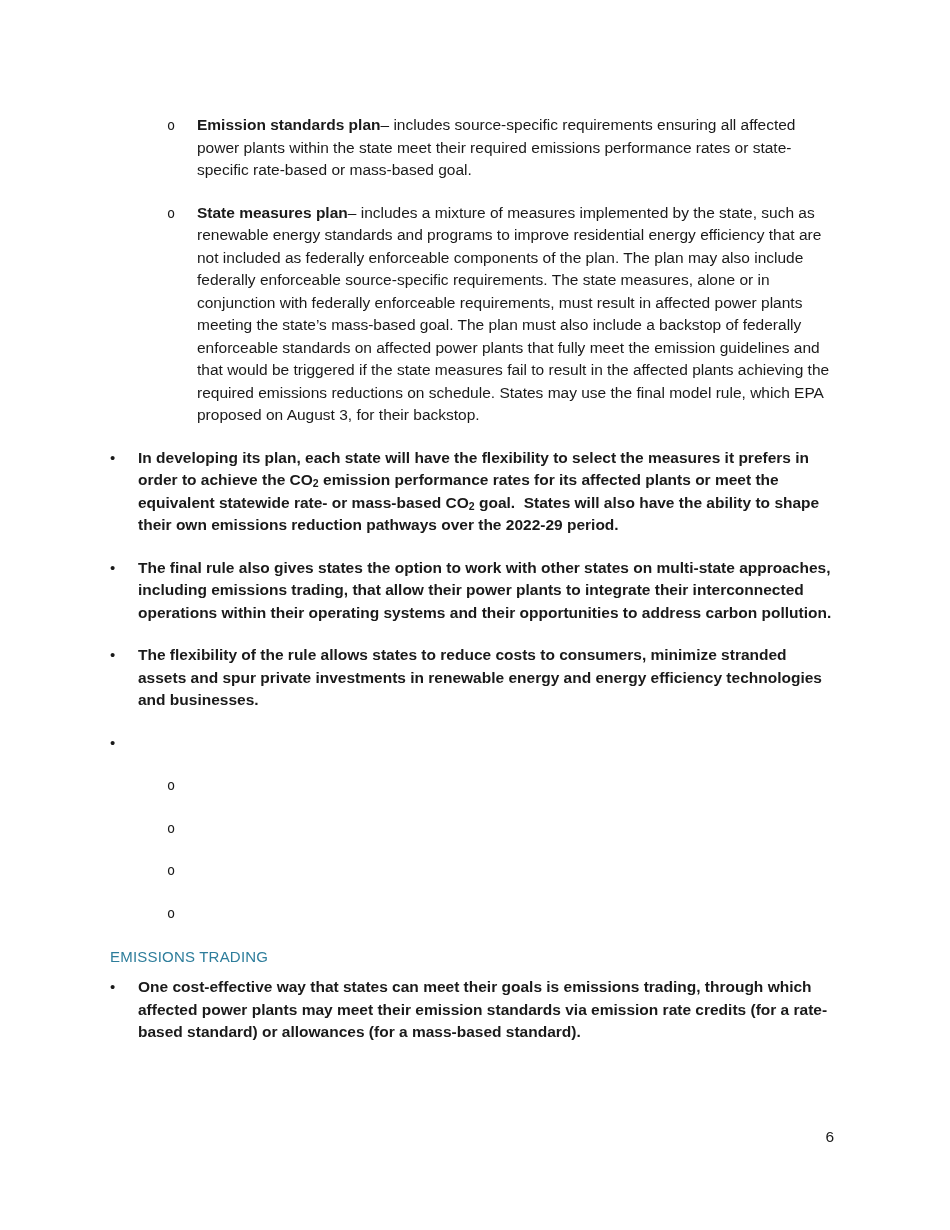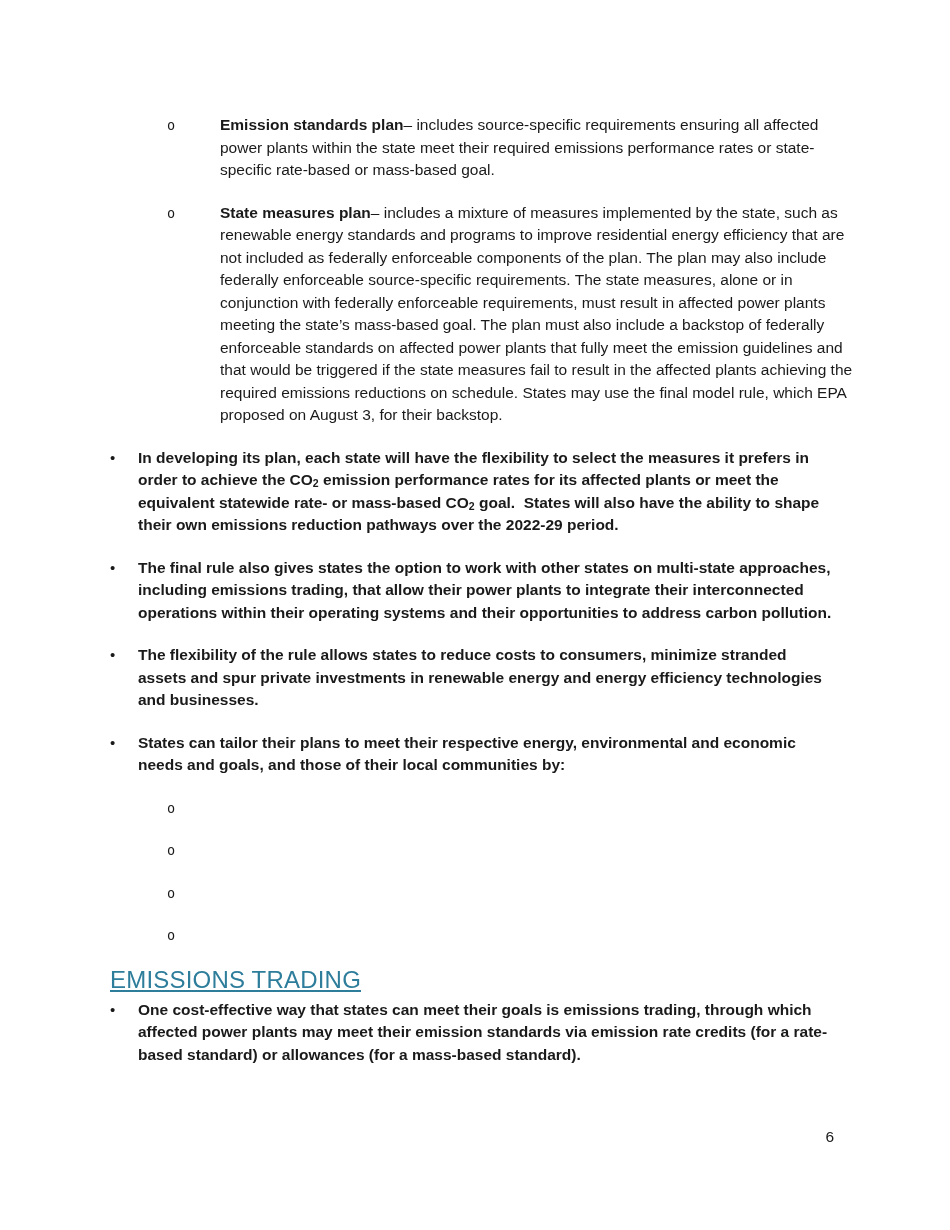--- a/index.html
+++ b/index.html
@@ -38,35 +38,34 @@
     width: 28px;
     font-size: 15px;
   }
   .l2 .marker {
     width: 30px;
     font-family: "DejaVu Sans Mono", "Liberation Mono", monospace;
     font-size: 13.5px;
   }
   .text { flex: 0 1 auto; }
   .l1 .text { max-width: 700px; font-weight: bold; }
-  .l2 .text { max-width: 639px; margin-left: 23px; }
+  .l2 .text { max-width: 639px; }
   .text b { font-weight: bold; }
   .text sub {
     font-size: 68%;
     line-height: 0;
     vertical-align: -0.22em;
   }
   .heading {
     margin: 0 0 6px 110px;
-    font-size: 24px;
+    font-size: 15px;
     line-height: 26px;
     font-weight: 400;
     letter-spacing: 0.2px;
     color: #2D7D9B;
-    text-decoration: underline;
   }
   .page-number {
     position: absolute;
     top: 1126px;
     right: 116px;
     font-size: 15.5px;
     line-height: 22px;
     color: #1a1a1a;
   }
 </style>
@@ -96,21 +95,20 @@
       <div class="text"><span>The final rule also gives states the option to work with other states on multi-state approaches, including emissions trading, that allow their power plants to integrate their interconnected operations within their operating systems and their opportunities to address carbon pollution.</span></div>
     </div>
 
     <div class="li l1">
       <span class="marker">•</span>
       <div class="text"><span>The flexibility of the rule allows states to reduce costs to consumers, minimize stranded assets and spur private investments in renewable energy and energy efficiency technologies and businesses.</span></div>
     </div>
 
     <div class="li l1">
       <span class="marker">•</span>
-      <div class="text"><span>States can tailor their plans to meet their respective energy, environmental and economic needs and goals, and those of their local communities by:</span></div>
     </div>
 
     <div class="li l2">
       <span class="marker">o</span>
     </div>
 
     <div class="li l2">
       <span class="marker">o</span>
     </div>
 

